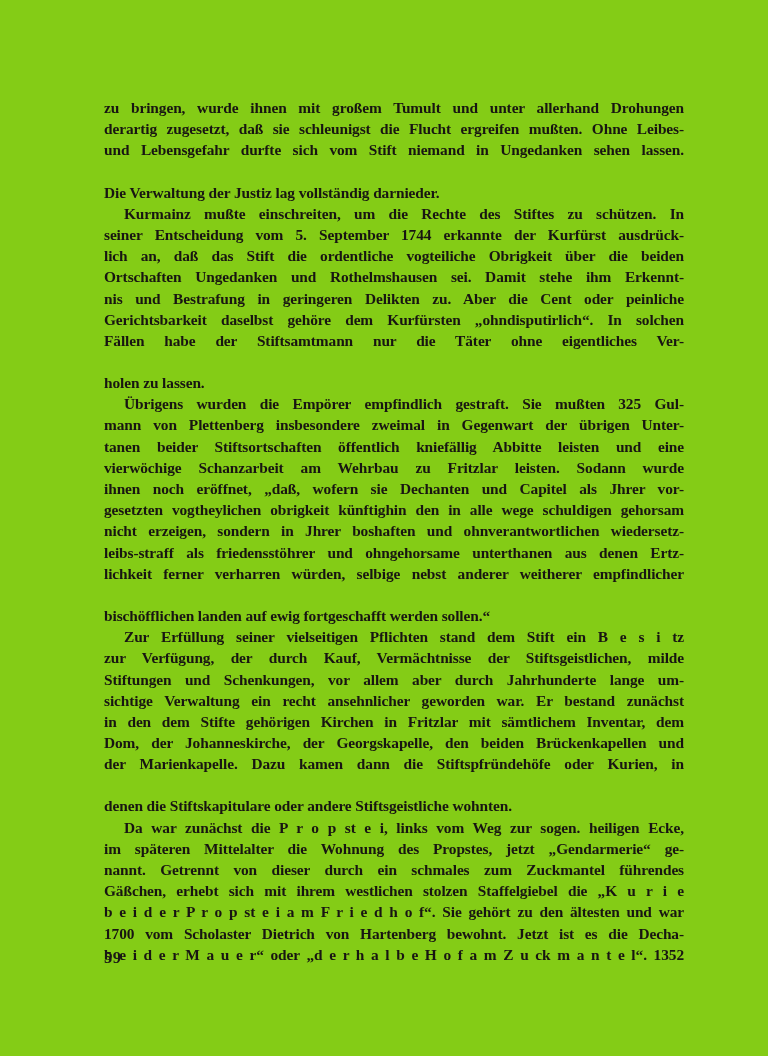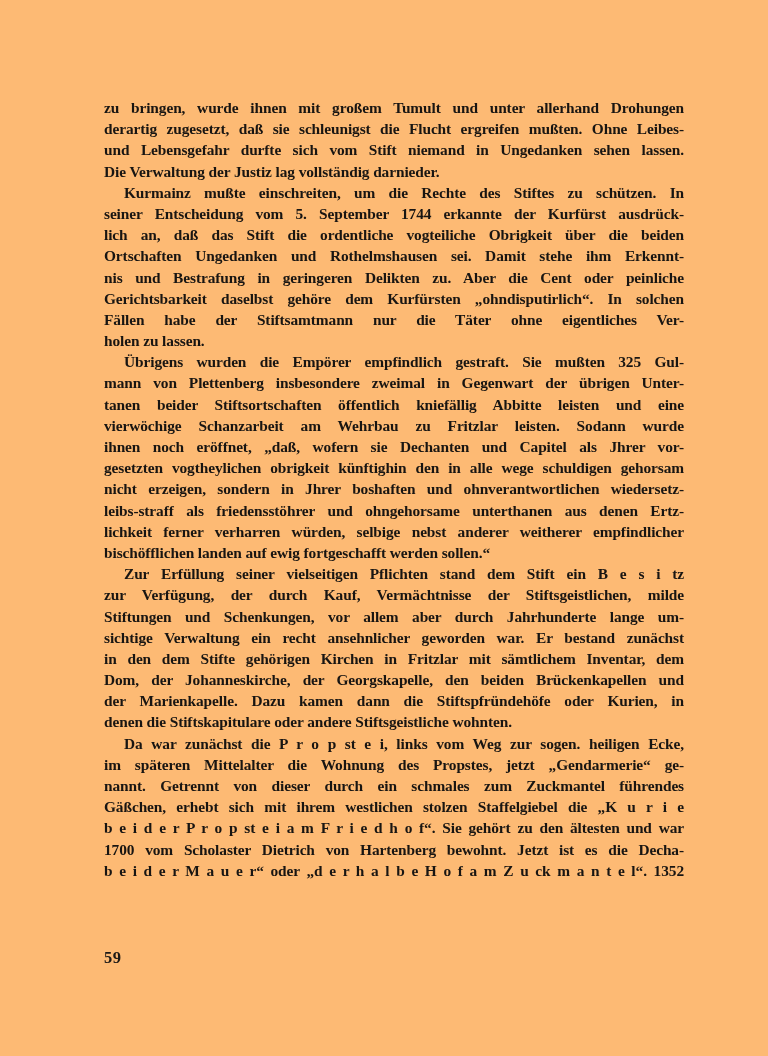--- a/index.html
+++ b/index.html
@@ -4,21 +4,21 @@
 <style>
   html, body {
     margin: 0;
     padding: 0;
     background: #ffffff;
   }
   .page {
     position: relative;
     width: 768px;
     height: 1056px;
-    background: #fdba74;
+    background: #84cc16;
     overflow: hidden;
     font-family: "Liberation Serif", serif;
   }
   .textblock {
     position: absolute;
     left: 104px;
     top: 97px;
     width: 580px;
     color: #181512;
     font-family: "Liberation Serif", serif;
@@ -33,20 +33,21 @@
   .line {
     height: 21.2px;
     line-height: 21.2px;
     text-align: justify;
     text-align-last: justify;
     white-space: normal;
     overflow: visible;
   }
   .line.last {
     text-align-last: left;
+    margin-top: 21px;
   }
   .line.first-indent {
     text-indent: 20px;
   }
   .page-number {
     position: absolute;
     left: 104px;
     top: 948px;
     width: 580px;
     text-align: left;

